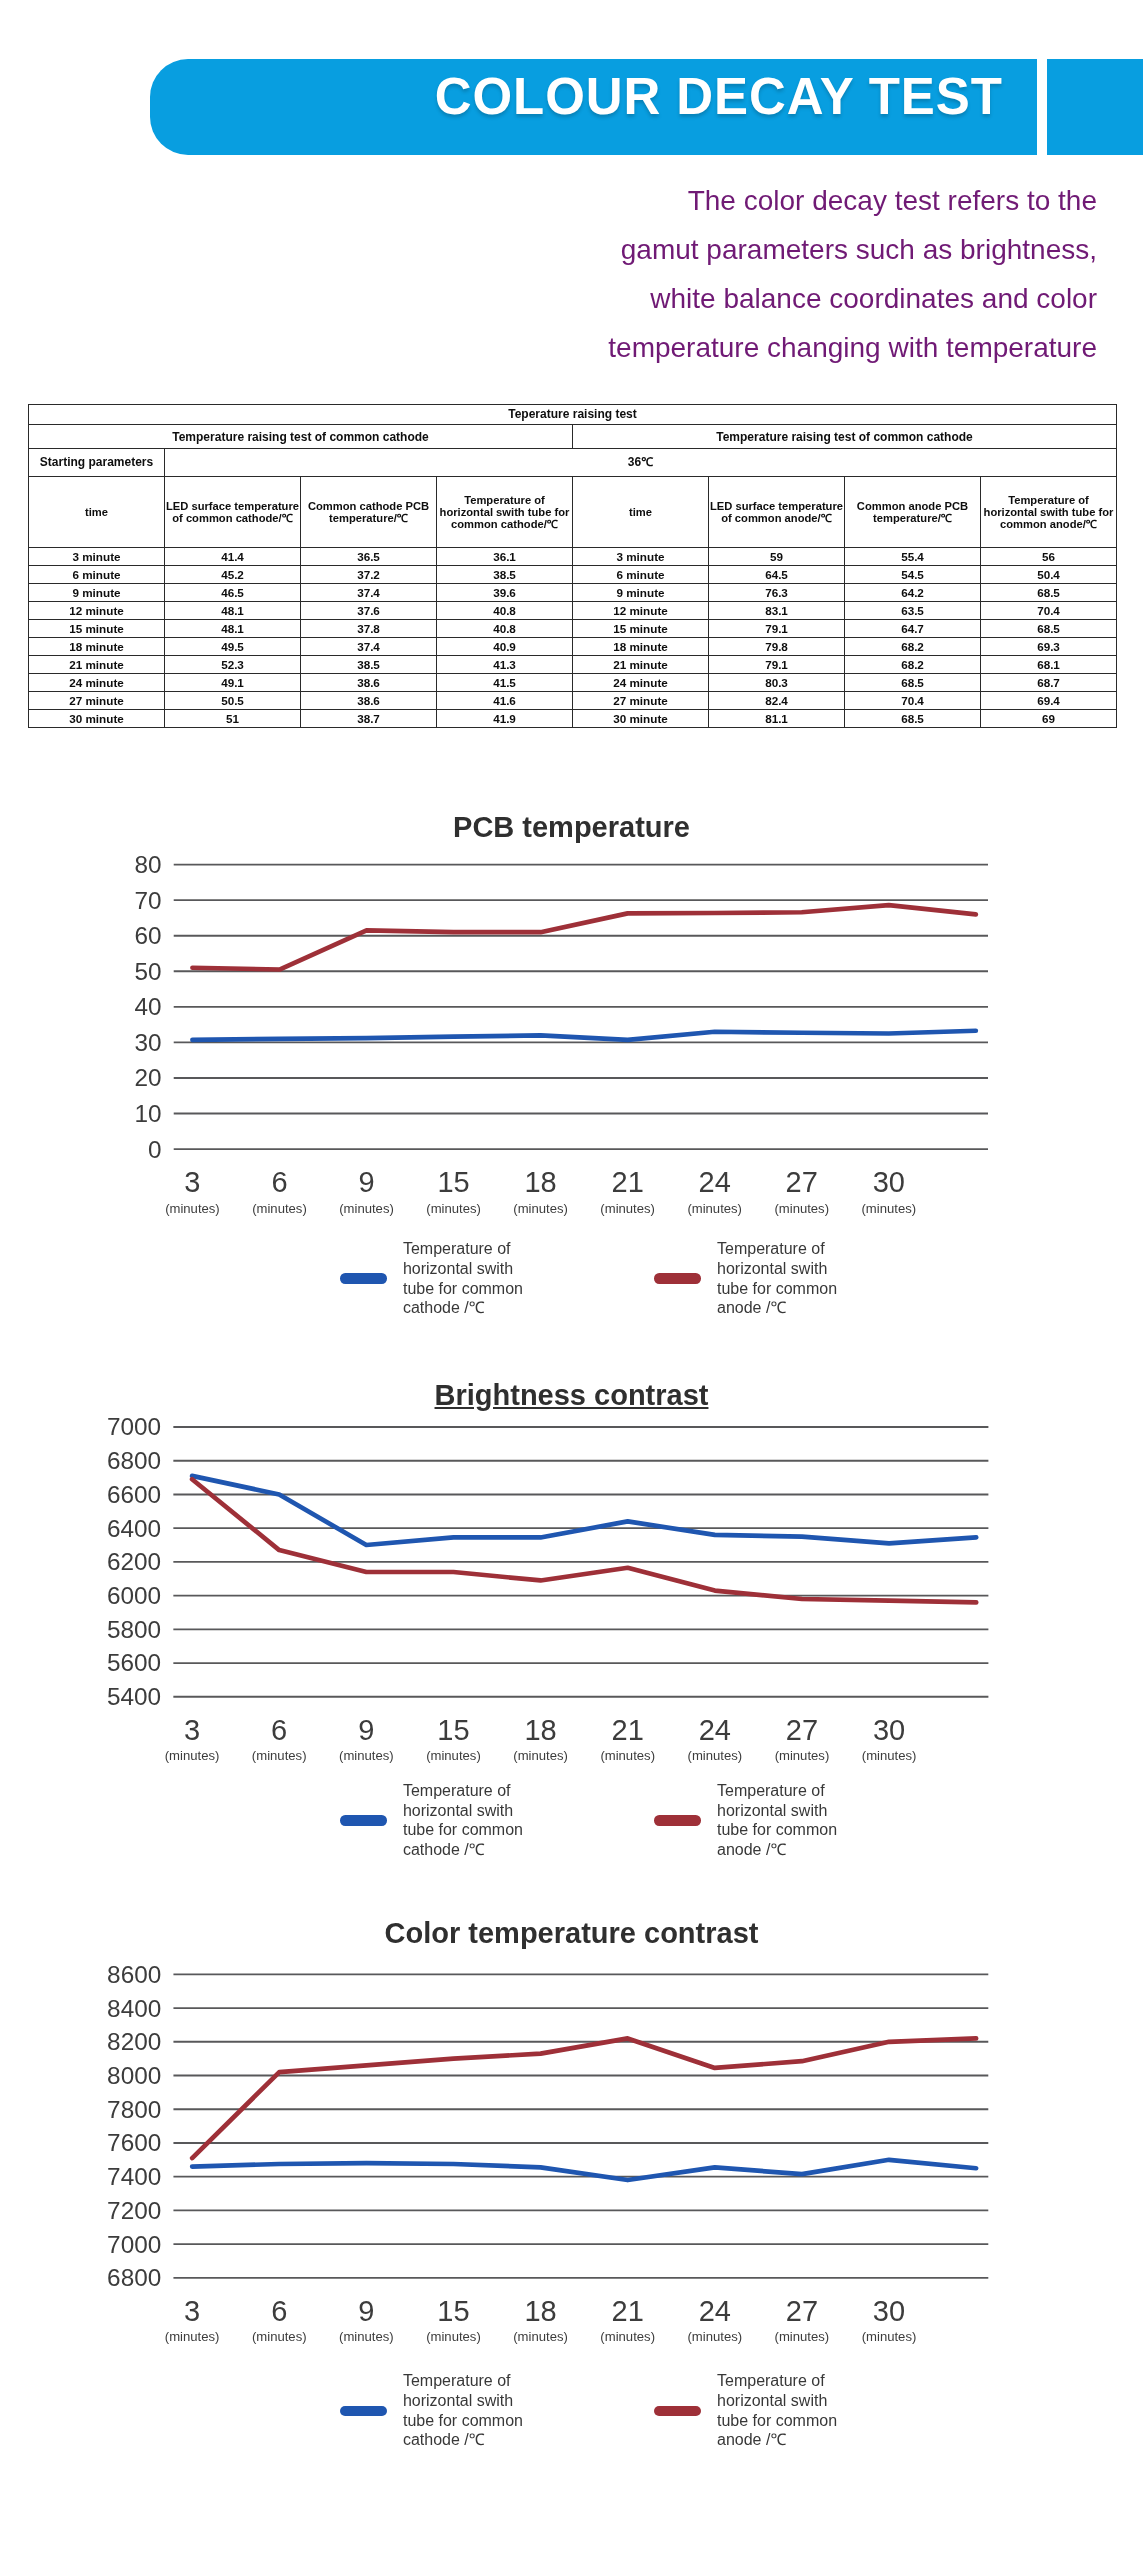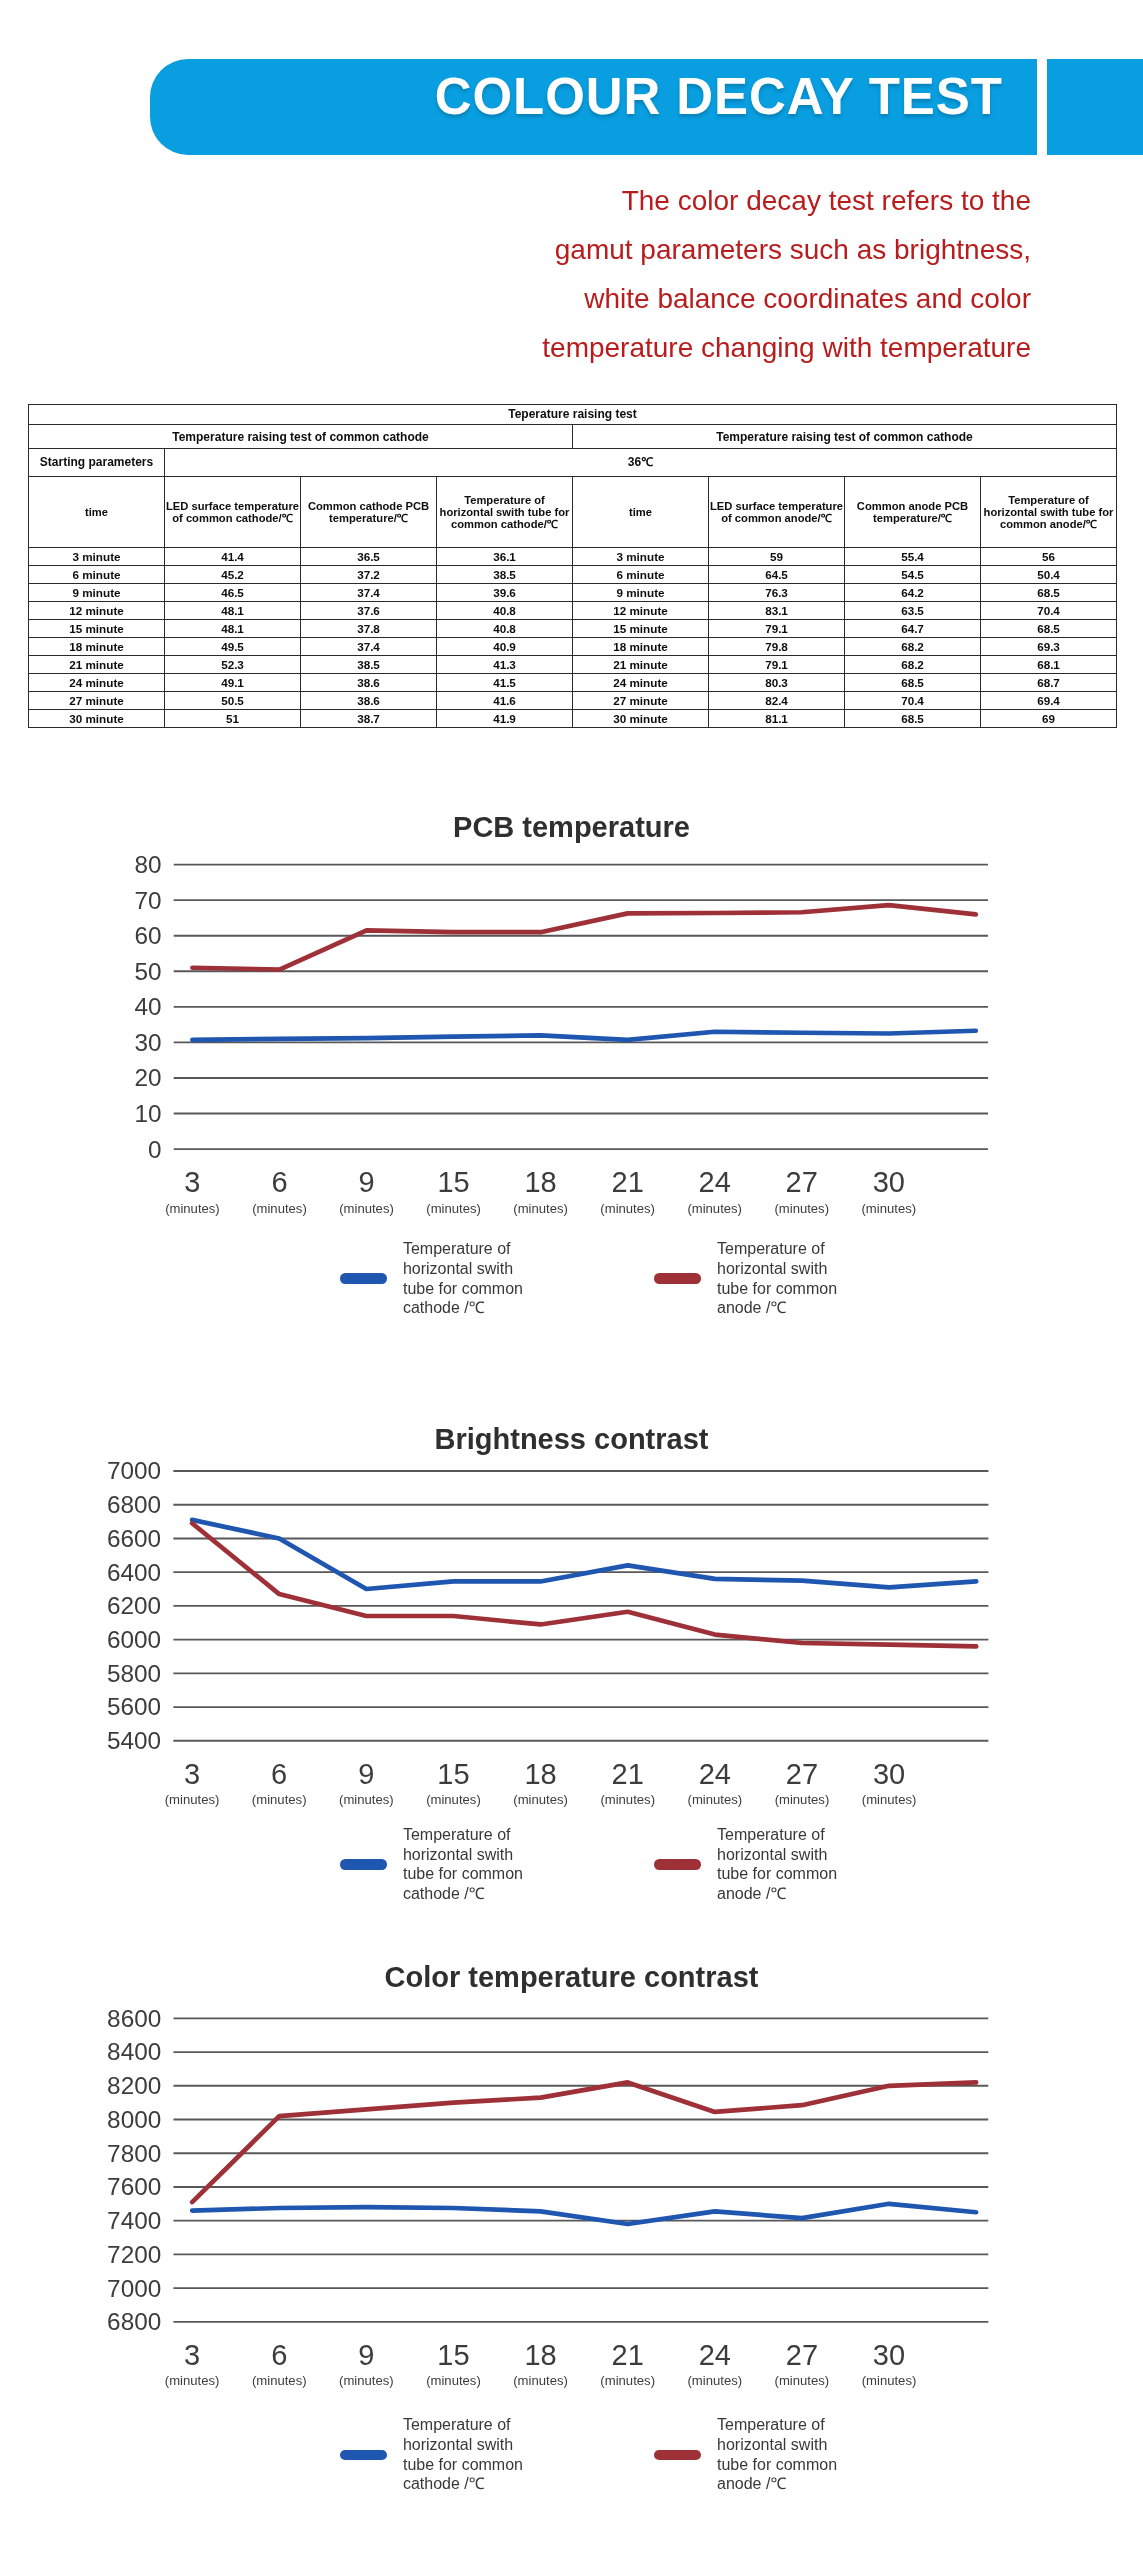--- a/index.html
+++ b/index.html
@@ -11,38 +11,38 @@
   
   .banner-row { display:flex; margin:59px 0 0 150px; height:96px; gap:10.3px; }
   .banner-pill {
     flex:1; border-radius:38px 0 0 38px; color:#ffffff; font-weight:bold;
     font-size:51px; line-height:76px; text-align:right; padding-right:34px;
     letter-spacing:0.9px; text-shadow:0 2.8px 3.7px rgba(0,0,0,0.18); white-space:nowrap;
   }
   .banner-square { width:96px; }
   
   .intro {
-    margin-top:20.6px; text-align:right; padding-right:112px;
-    font-size:28px; line-height:49px; color:#b91c1c; white-space:pre-line;
+    margin-top:20.6px; text-align:right; padding-right:46px;
+    font-size:28px; line-height:49px; color:#701a75; white-space:pre-line;
   }
   
   table.temp {
     border-collapse:collapse; margin:32px 0 0 28px; width:1089px;
     table-layout:fixed; color:#0e0e0e; font-weight:bold; border:1.9px solid #222;
   }
   table.temp td { border:0.9px solid #2a2a2a; text-align:center; vertical-align:middle; padding:0 0.9px; }
   .t-title td { font-size:12px; height:20.6px; }
   .t-group td { font-size:12px; height:24px; }
   .t-start td { font-size:12px; height:28px; line-height:13px; }
   .t-cols td  { font-size:11.2px; height:71px; line-height:12px; }
   .t-data td  { font-size:11.7px; height:18px; line-height:11.2px; }
   
   .chart-title { text-align:center; font-size:29px; font-weight:bold; color:#2f2f2f; line-height:34px; }
   .chart-title.c1 { margin-top:82px; }
-  .chart-title.c2 { margin-top:104px; }
+  .chart-title.c2 { margin-top:60px;text-decoration:underline; }
   .chart-title.c3 { margin-top:56px; }
   .chart-svg { line-height:0; }
   svg text { font-family:"Liberation Sans", sans-serif; fill:#3c3c3c; }
   
   .legend { display:flex; justify-content:center; gap:131px; margin-left:34px; }
   .legend.l1 { margin-top:15px; }
   .legend.l2 { margin-top:13px; }
   .legend.l3 { margin-top:22.5px; }
   .legend-item { display:flex; align-items:center; gap:16px; }
   .swatch { width:47px; height:10.3px; border-radius:5.2px; flex:0 0 auto; }

